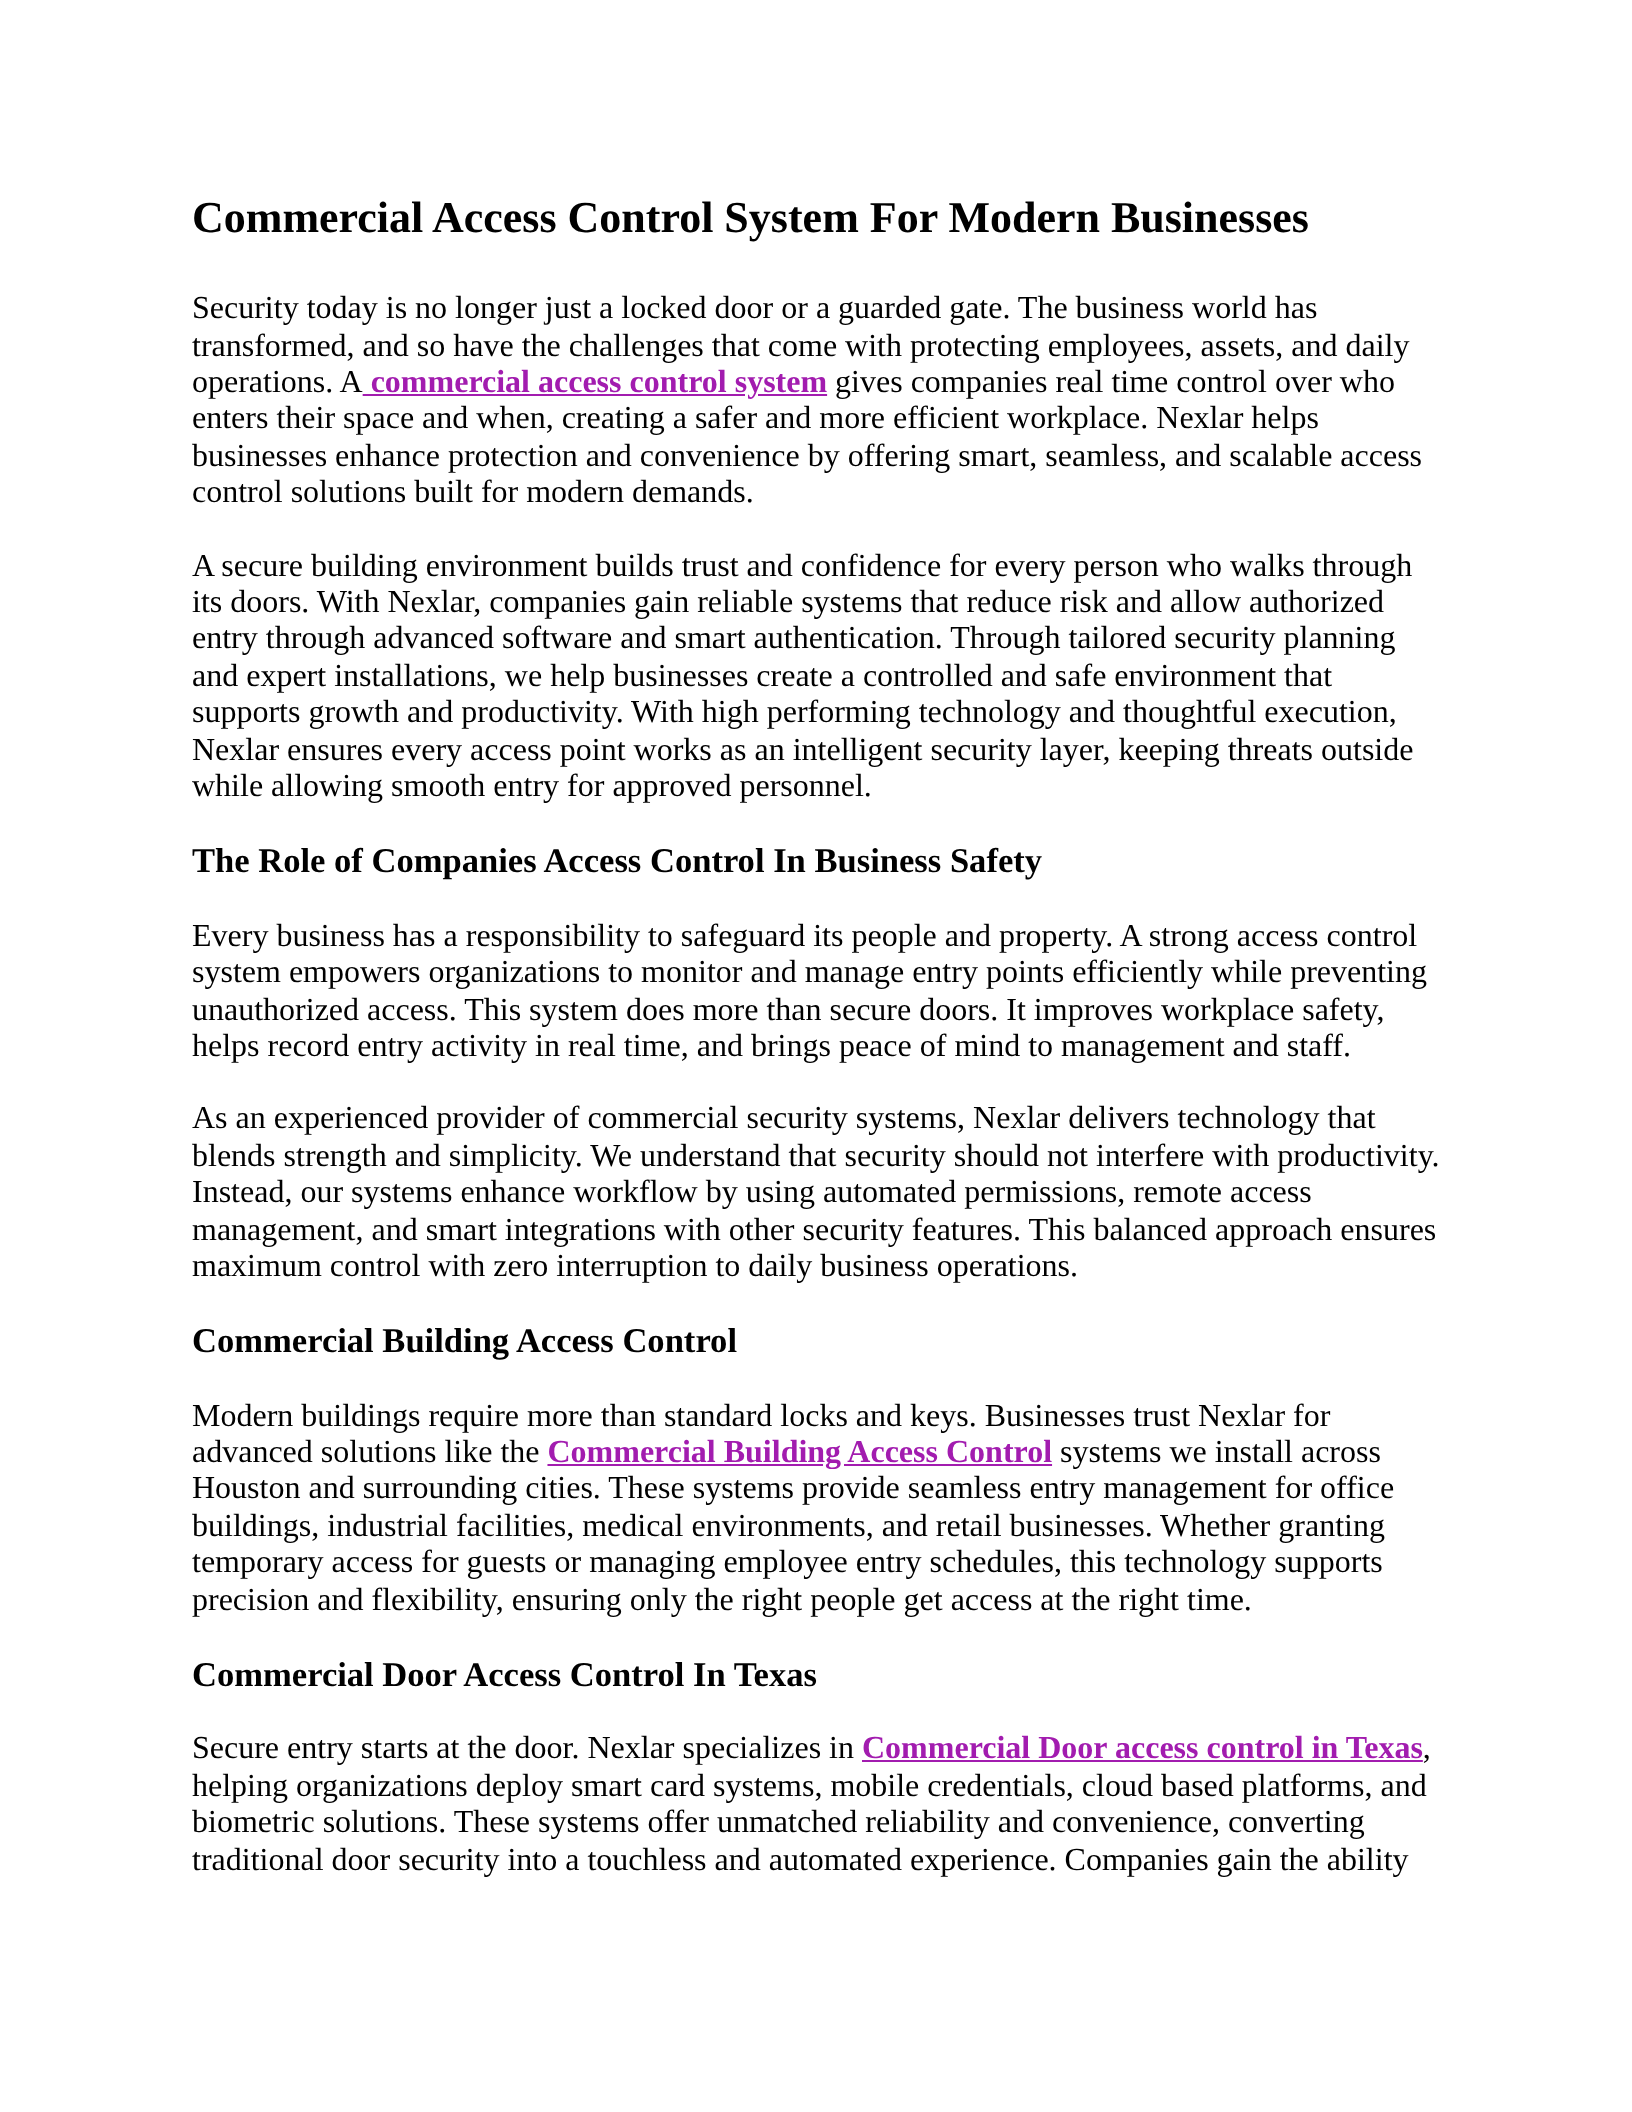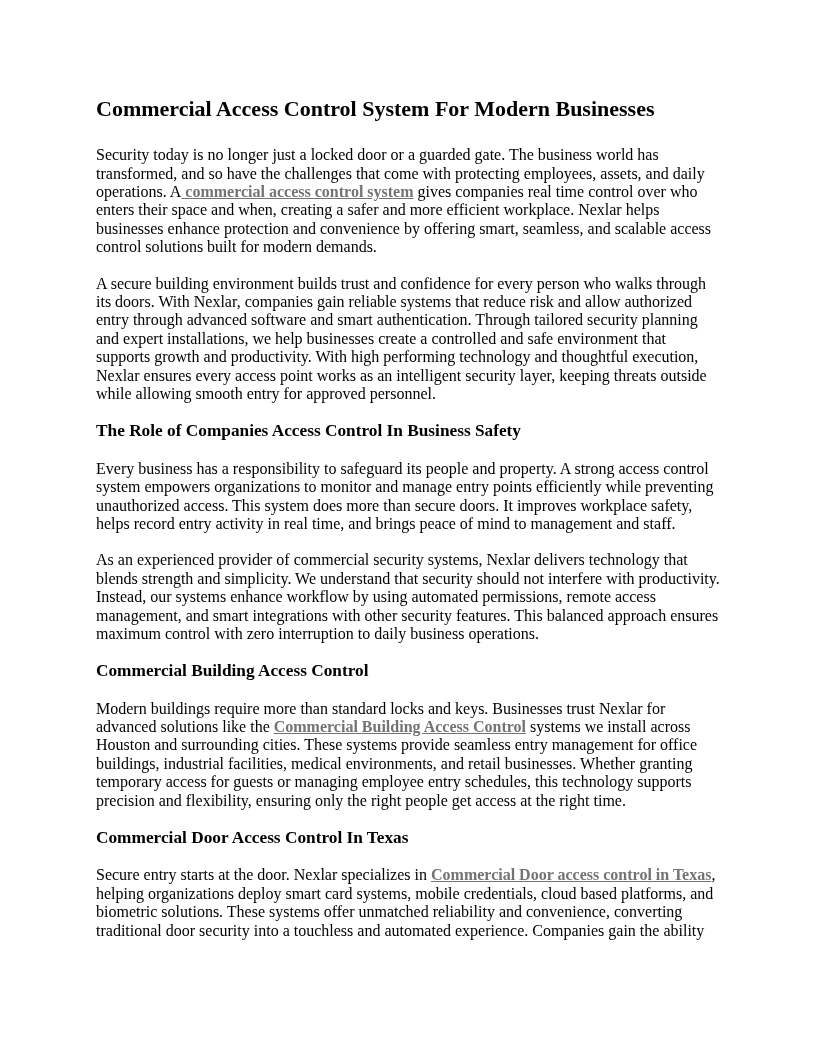--- a/index.html
+++ b/index.html
@@ -30,21 +30,21 @@
     line-height: 1.18;
     margin: 18px 0 18px 0;
   }
   p.doc-para {
     font-size: 16px;
     line-height: 1.15;
     margin: 0 0 18px 0;
     text-align: left;
   }
   a.doclink {
-    color: #737373;
+    color: #a21caf;
     font-weight: bold;
     text-decoration: underline;
     cursor: pointer;
   }
 </style>
 </head>
 <body>
 
 <div class="page">
 

